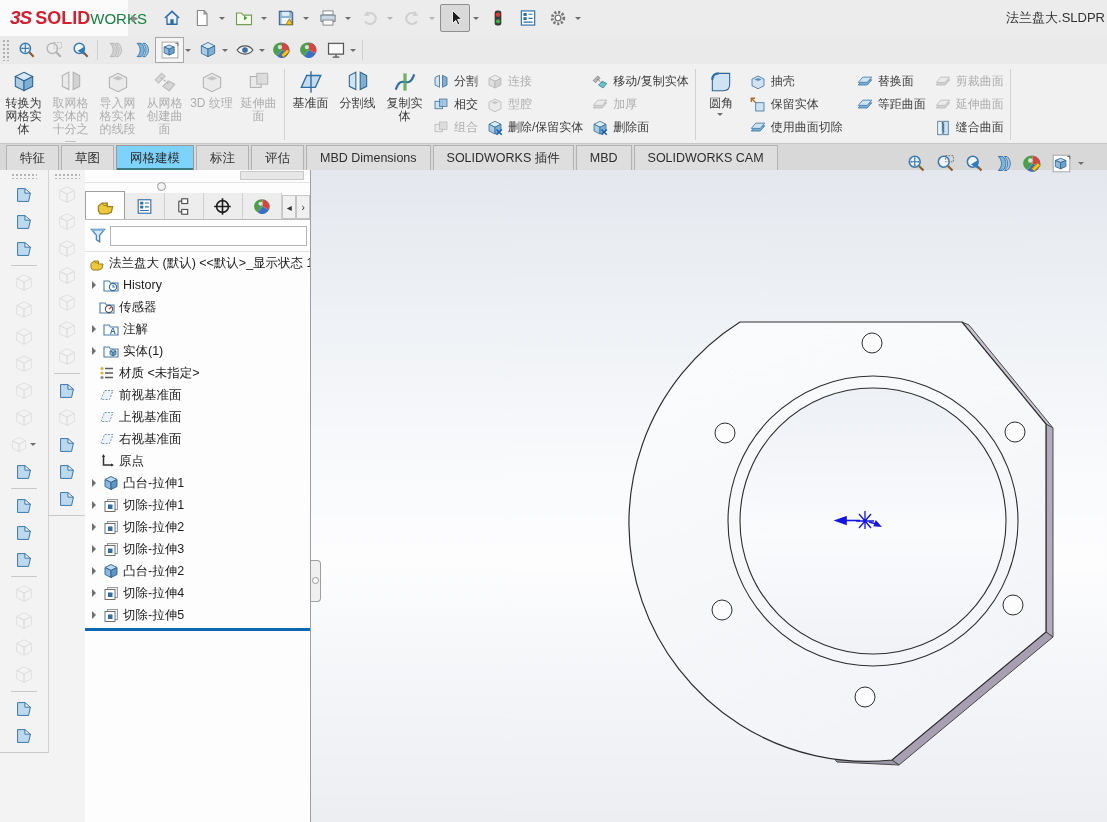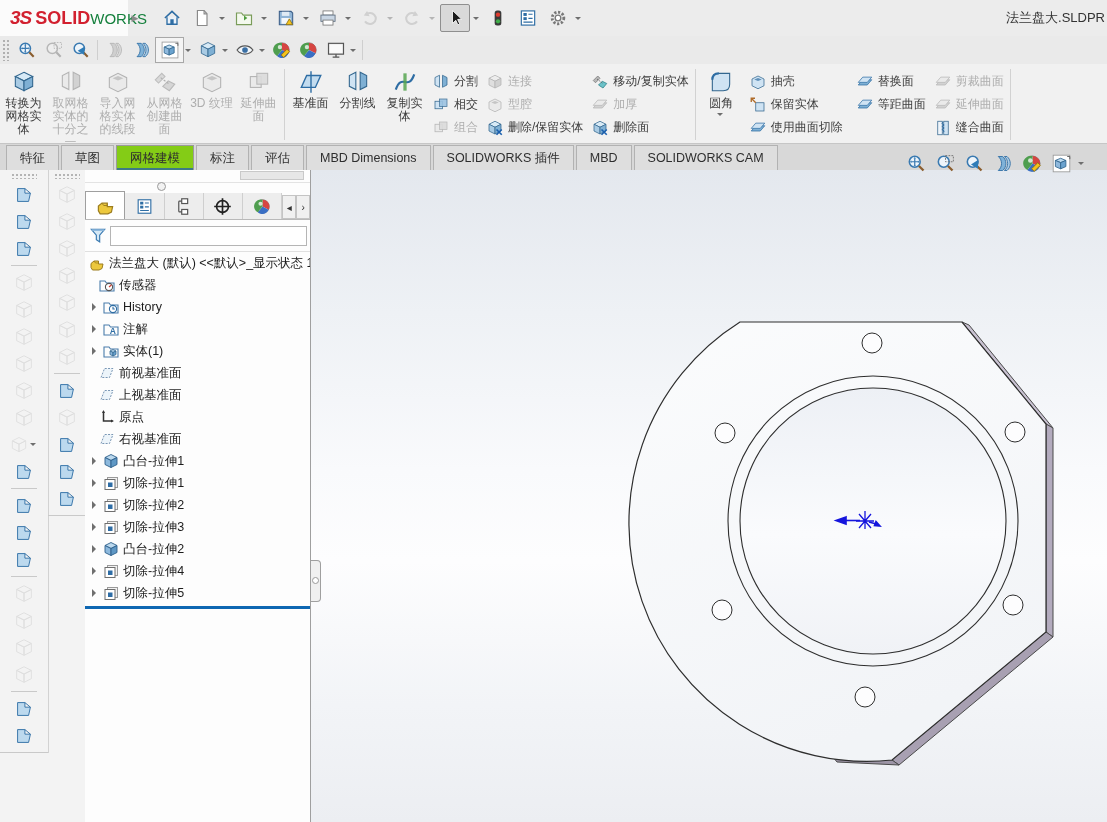--- a/index.html
+++ b/index.html
@@ -37,21 +37,21 @@
   .rbig svg{width:26px;height:26px;}
   .rlab{font-size:12px;line-height:13px;text-align:center;margin-top:2px;color:#3c3c3c;word-break:break-all;}
   .rbig.dis .rlab,.rrow.dis .rlab{color:#aeaeae;}
   .rstack{display:flex;flex-direction:column;justify-content:flex-start;padding-top:4px;}
   .rrow{display:flex;align-items:center;height:23px;padding:0 4px;}
   .rrow svg{width:18px;height:18px;margin-right:4px;}
   .rrow .rlab{margin-top:0;text-align:left;word-break:keep-all;white-space:nowrap;}
   
   #tabrow{left:0;top:144px;width:1107px;height:26px;background:#d8d8d8;display:flex;align-items:flex-end;padding-left:6px;box-sizing:border-box;}
   .ctab{height:24px;display:flex;align-items:center;padding:0 13px;background:#dedede;border:1px solid #b2b2b2;border-bottom:none;margin-right:2px;font-size:12.5px;color:#2e2e2e;position:relative;}
-  .ctab.active{background:#84cc16;border-color:#9a9a9a;}
+  .ctab.active{background:#7dd3fc;border-color:#9a9a9a;}
   .ctab.active::after{content:"";position:absolute;left:0;right:0;bottom:-1px;height:3px;background:#3d7a86;}
   
   #workarea{left:0;top:170px;width:1107px;height:652px;}
   #strips{position:absolute;left:0;top:0;width:85px;height:652px;background:#f3f3f3;}
   .strip{position:absolute;top:0;display:flex;flex-direction:column;align-items:center;}
   #strip1{left:0;width:48px;border-right:1px solid #d2d2d2;}
   #strip2{left:48px;width:37px;border-right:1px solid #c9c9c9;}
   .sgrip{width:26px;height:6px;margin:3px 0 2px;background-image:radial-gradient(circle,#b4b4b4 1px,transparent 1.2px);background-size:4px 4px;}
   .sico{width:30px;height:27px;display:flex;align-items:center;justify-content:center;}
   .sico svg{width:22px;height:22px;}
@@ -975,74 +975,81 @@
       <input id="filter-input" type="text" value="" style="">
     </div>
     <div class="trow" id="root-row">
       <svg>
             <use href="#p-part"></use>
           </svg>
       <span class="tlabel">法兰盘大 (默认) &lt;&lt;默认&gt;_显示状态 1</span>
     </div>
     <div id="tree-rows">
           <div class="trow">
+            <span class="exp"></span>
+            <svg>
+              <use href="#t-hist"></use>
+            </svg>
+            <span class="tlabel">History</span>
+          </div>
+          <div class="trow">
             <span class="noexp"></span>
             <svg>
               <use href="#t-sens"></use>
             </svg>
             <span class="tlabel">传感器</span>
           </div>
           <div class="trow">
             <span class="exp"></span>
             <svg>
-              <use href="#t-hist"></use>
-            </svg>
-            <span class="tlabel">History</span>
+              <use href="#t-ann"></use>
+            </svg>
+            <span class="tlabel">注解</span>
           </div>
           <div class="trow">
             <span class="exp"></span>
             <svg>
-              <use href="#t-ann"></use>
-            </svg>
-            <span class="tlabel">注解</span>
-          </div>
-          <div class="trow">
-            <span class="exp"></span>
-            <svg>
               <use href="#t-solid"></use>
             </svg>
             <span class="tlabel">实体(1)</span>
           </div>
           <div class="trow">
             <span class="noexp"></span>
             <svg>
+              <use href="#t-mat"></use>
+            </svg>
+            <span class="tlabel">材质 &lt;未指定&gt;</span>
+          </div>
+          <div class="trow">
+            <span class="noexp"></span>
+            <svg>
               <use href="#t-plane"></use>
             </svg>
             <span class="tlabel">前视基准面</span>
           </div>
           <div class="trow">
             <span class="noexp"></span>
             <svg>
               <use href="#t-plane"></use>
             </svg>
             <span class="tlabel">上视基准面</span>
           </div>
           <div class="trow">
             <span class="noexp"></span>
             <svg>
+              <use href="#t-plane"></use>
+            </svg>
+            <span class="tlabel">右视基准面</span>
+          </div>
+          <div class="trow">
+            <span class="noexp"></span>
+            <svg>
               <use href="#t-orig"></use>
             </svg>
             <span class="tlabel">原点</span>
-          </div>
-          <div class="trow">
-            <span class="noexp"></span>
-            <svg>
-              <use href="#t-plane"></use>
-            </svg>
-            <span class="tlabel">右视基准面</span>
           </div>
           <div class="trow">
             <span class="exp"></span>
             <svg>
               <use href="#t-boss"></use>
             </svg>
             <span class="tlabel">凸台-拉伸1</span>
           </div>
           <div class="trow">
             <span class="exp"></span>

